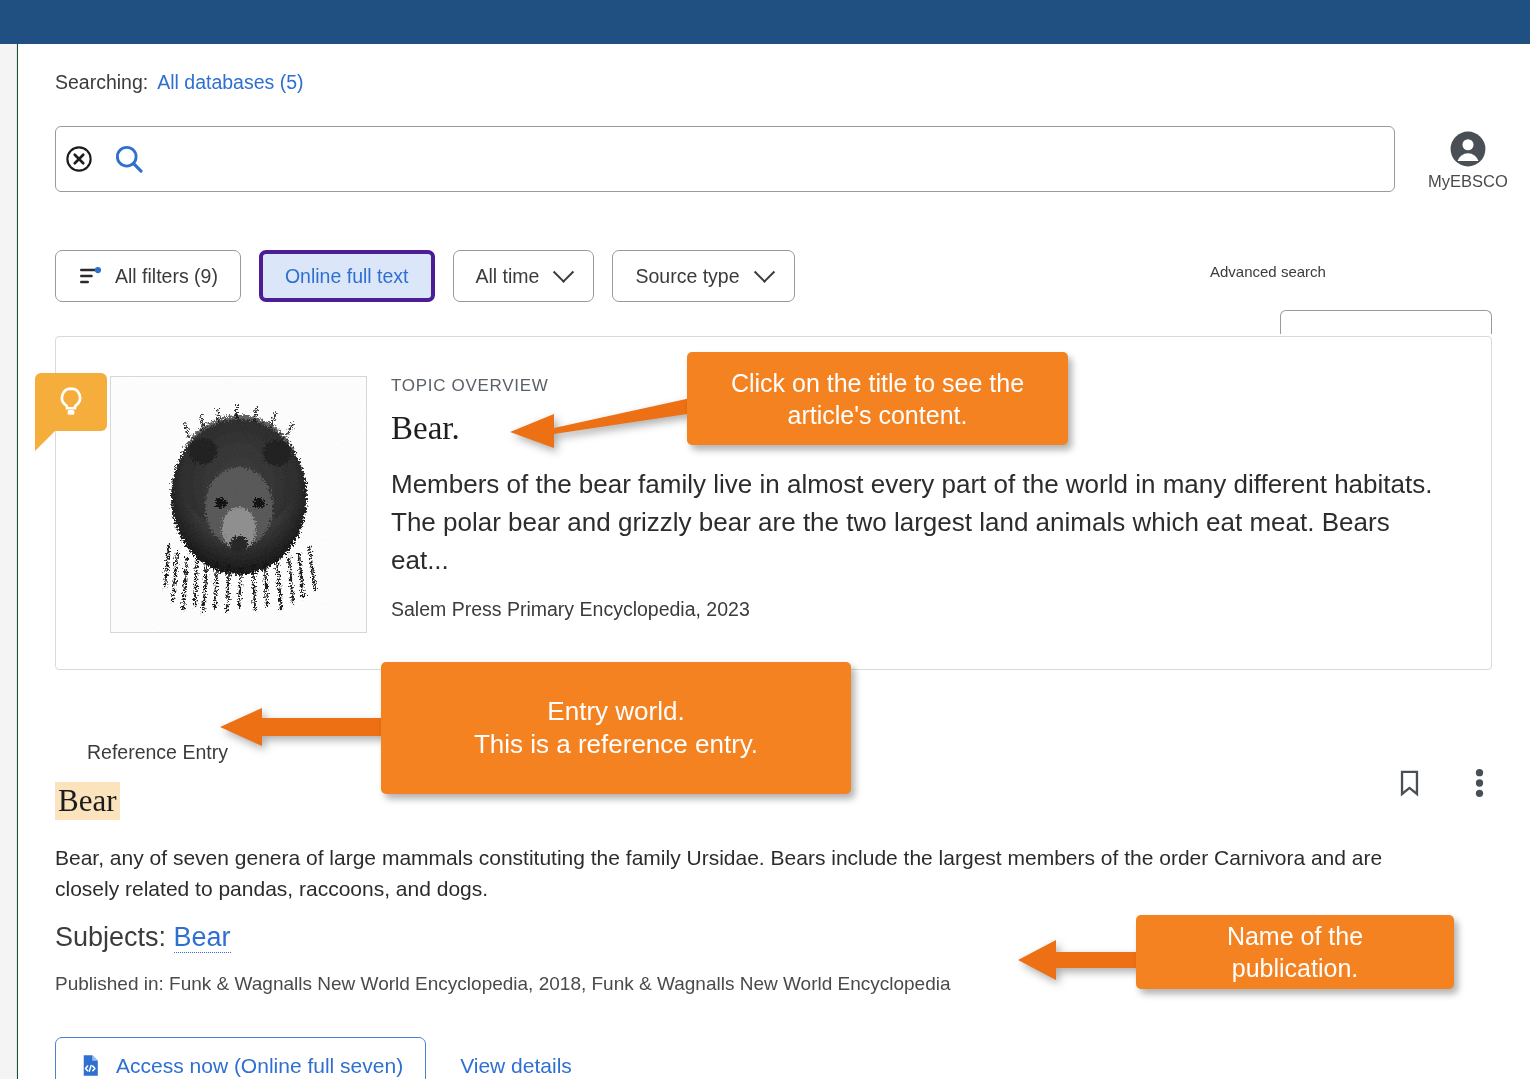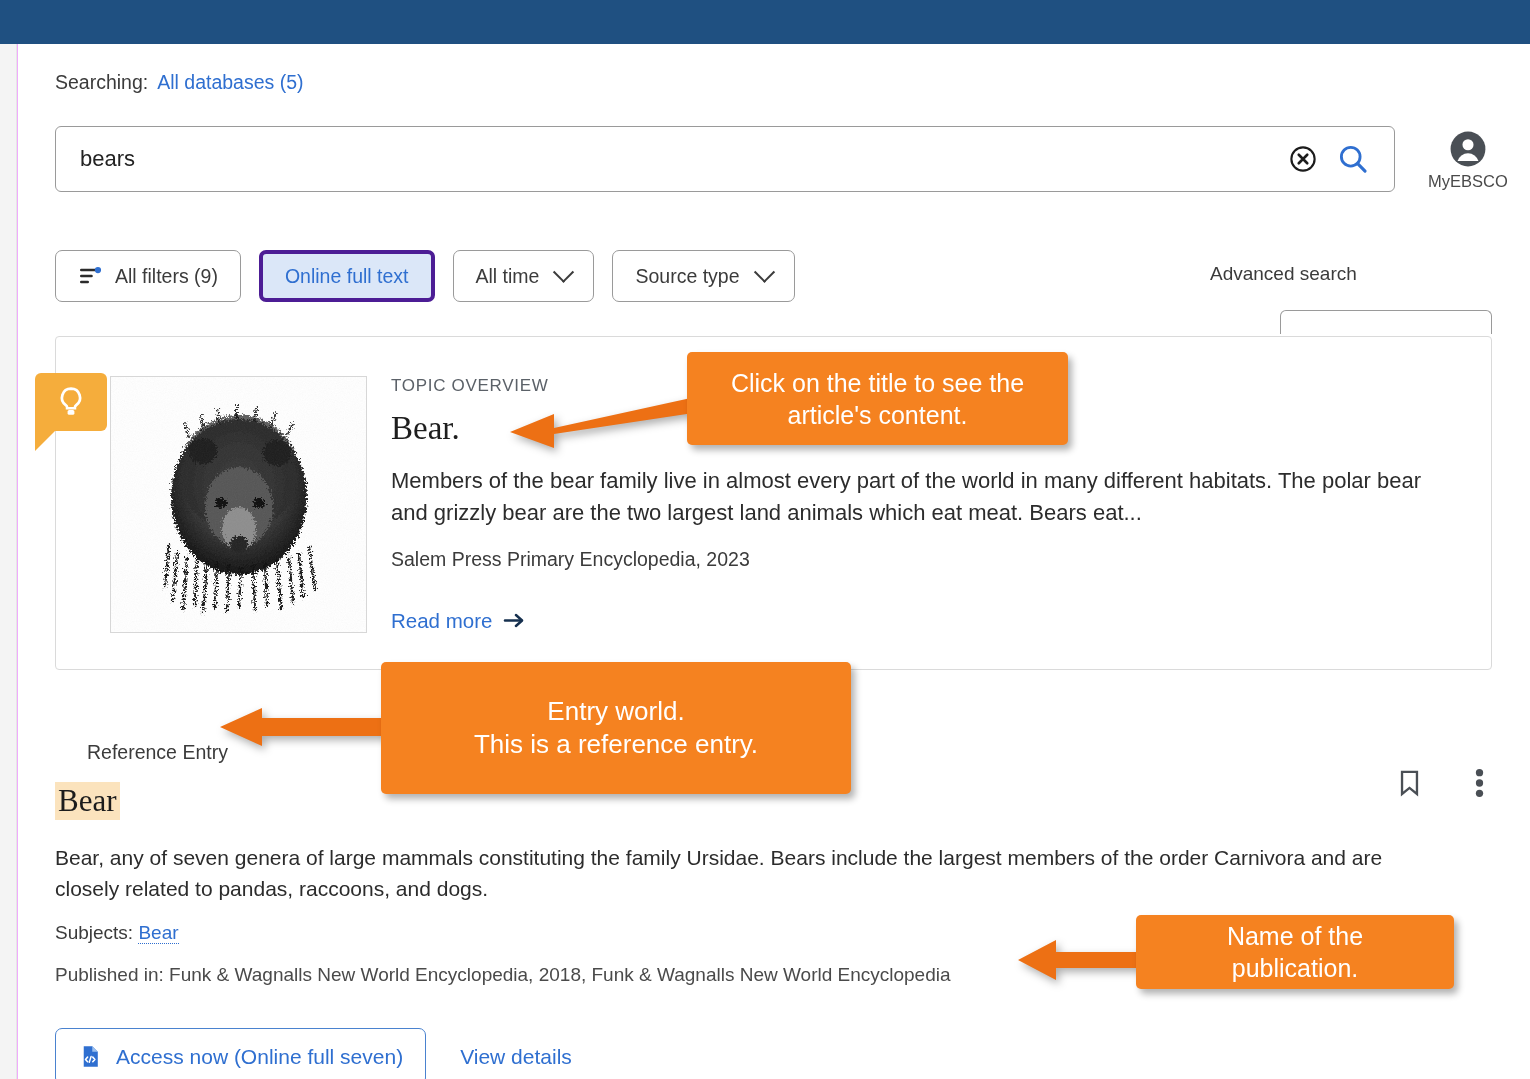--- a/index.html
+++ b/index.html
@@ -9,21 +9,21 @@
     height: 1079px;
     overflow: hidden;
     background: #ffffff;
     font-family: "Liberation Sans", sans-serif;
   }
 
   #app {
     position: relative;
     width: 1530px;
     height: 1079px;
-    background: #f0abfc;
+    background: #14532d;
     text-decoration: underline;
   }
 
   
   .topbar {
     position: absolute;
     left: 0; top: 0;
     width: 1530px;
     height: 44px;
     background: #1f5081;
@@ -145,21 +145,21 @@
     width: 15px; height: 15px;
     border-right: 2.6px solid #3b3b3b;
     border-bottom: 2.6px solid #3b3b3b;
     transform: rotate(45deg) translate(-3px,-3px);
     margin-left: 6px;
   }
 
   .advanced-search {
     position: absolute;
     left: 1192px; top: 219px;
-    font-size: 19px;
+    font-size: 15px;
     color: #3b3b3b;
     cursor: pointer;
   }
 
   
   .cutoff-box {
     position: absolute;
     left: 1262px; top: 266px;
     width: 212px;
     height: 24px;
@@ -226,21 +226,21 @@
   }
   .topic-title {
     font-family: "Liberation Serif", serif;
     font-size: 33px;
     color: #1e1e1e;
     margin-bottom: 18px;
     cursor: pointer;
     display: inline-block;
   }
   .topic-desc {
-    font-size: 22px;
+    font-size: 26px;
     line-height: 1.47;
     color: #2c2c2c;
     width: 1047px;
     margin-bottom: 18px;
   }
   .topic-source {
     font-size: 19.5px;
     color: #3b3b3b;
     margin-bottom: 38px;
   }
@@ -276,21 +276,21 @@
     margin-bottom: 22px;
   }
   .result-abstract {
     font-size: 21px;
     line-height: 1.48;
     color: #2c2c2c;
     width: 1330px;
     margin-bottom: 18px;
   }
   .result-subjects {
-    font-size: 19px;
+    font-size: 27px;
     color: #3b3b3b;
     margin-bottom: 20px;
   }
   .subject-link {
     color: #2f6fd0;
     border-bottom: 1px dotted #2f6fd0;
     cursor: pointer;
   }
   .result-published {
     font-size: 19px;
@@ -385,21 +385,20 @@
   <div class="left-gutter"></div>
 
   <div class="content">
 
     <div class="searching-row">
       <span class="searching-label">Searching:</span>
       <span class="searching-link">All databases (5)</span>
     </div>
 
     <div class="searchbox">
-      <input class="search-value" type="text" value="bears" style="">
       <button class="icon-btn clear-btn">
         <svg width="30" height="30" viewBox="0 0 24 24">
           <circle cx="12" cy="12" r="9.3" fill="none" stroke="#1c1c1c" stroke-width="1.7"></circle>
           <path d="M8.6 8.6 L15.4 15.4 M15.4 8.6 L8.6 15.4" stroke="#1c1c1c" stroke-width="2.1" stroke-linecap="round"></path>
         </svg>
       </button>
       <button class="icon-btn search-btn">
         <svg width="34" height="34" viewBox="0 0 24 24">
           <circle cx="10.4" cy="10.4" r="6.6" fill="none" stroke="#2f6fd0" stroke-width="2"></circle>
           <path d="M15.3 15.3 L20.5 20.5" stroke="#2f6fd0" stroke-width="2.2" stroke-linecap="round"></path>

